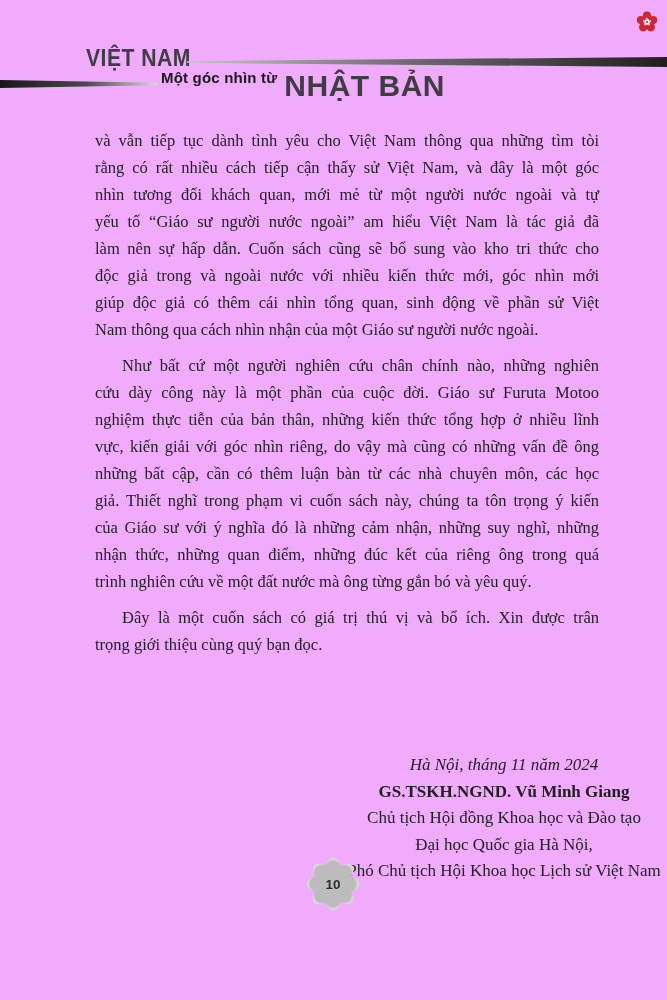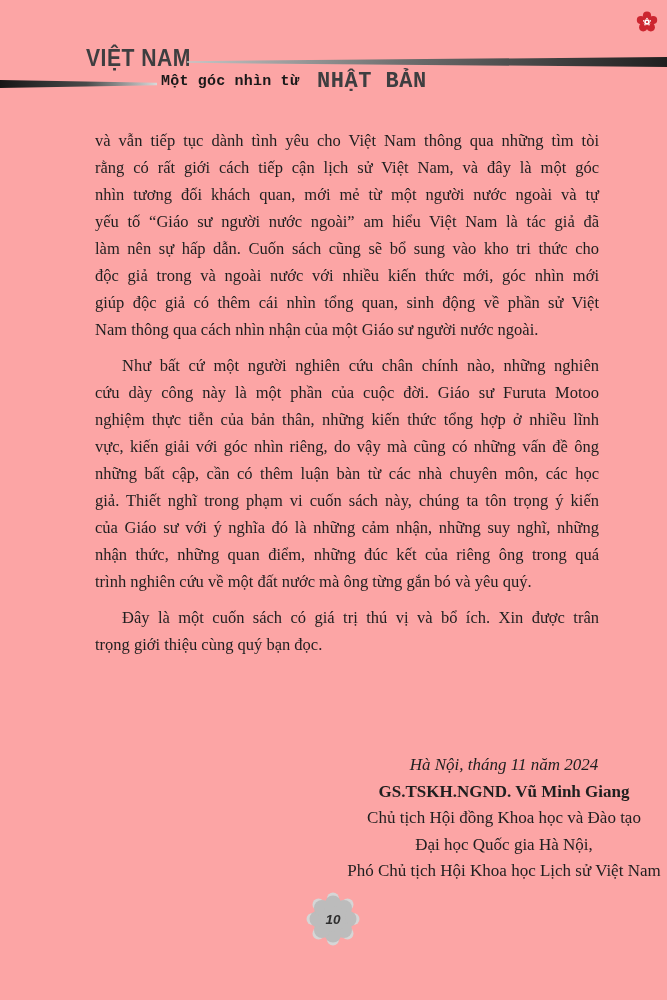--- a/index.html
+++ b/index.html
@@ -1,18 +1,18 @@
 <!DOCTYPE html>
 <html><head>
 <meta charset="utf-8">
 <style>
   html,body{margin:0;padding:0;background:#e9e9e9;}
   .page{
     position:relative;width:667px;height:1000px;margin:0 auto;
-    background:#fca5a5;overflow:hidden;
+    background:#f0abfc;overflow:hidden;
     font-family:"Liberation Serif","DejaVu Serif",serif;
   }
   
   .blossom{position:absolute;left:636px;top:11px;width:22px;height:22px;}
   .hdr-title{
     position:absolute;left:86px;top:45px;
     font-family:"Liberation Sans","DejaVu Sans",sans-serif;
     font-weight:bold;font-size:23px;color:#3e3e40;letter-spacing:.5px;
     transform:scaleX(.92);transform-origin:left center;white-space:nowrap;
   }
@@ -20,44 +20,44 @@
     position:absolute;left:187px;top:57px;width:480px;height:10px;
     background:linear-gradient(to right,#c6c6c6,#6e6e6e 45%,#1f1f1f);
     clip-path:polygon(0 42%,100% 0,100% 100%,0 58%);
   }
   .swoosh-left{
     position:absolute;left:0;top:80px;width:157px;height:8px;
     background:linear-gradient(to right,#161616,#4a4a4a 55%,#d9d9d9);
     clip-path:polygon(0 0,100% 35%,100% 65%,0 100%);
   }
   .hdr-sub{
-    position:absolute;left:161px;top:69px;display:flex;align-items:center;gap:18px;
-    font-family:Liberation Mono, monospace;font-weight:bold;white-space:nowrap;
+    position:absolute;left:161px;top:69px;display:flex;align-items:flex-start;gap:7px;
+    font-family:Liberation Sans, sans-serif;font-weight:bold;white-space:nowrap;
   }
   .hdr-sub .pre{font-size:15px;color:#191919;letter-spacing:.2px;}
-  .hdr-sub .main{font-size:22px;color:#3e3e40;letter-spacing:.5px;}
+  .hdr-sub .main{font-size:30px;color:#3e3e40;letter-spacing:.5px;}
   
   .bodytext{
     position:absolute;left:95px;top:127px;width:504px;
     font-size:16.5px;line-height:27px;color:#1f1f1f;
   }
   .para{margin:0 0 9px 0;}
   .bl{text-align:justify;text-align-last:justify;}
   .bl.last{text-align:right;text-align-last:left;}
   .bl.ind{padding-left:27px;}
   
   .signature{
     position:absolute;left:84px;top:752px;width:504px;
     padding-left:168px;box-sizing:content-box;
     font-size:17px;line-height:26.5px;color:#1f1f1f;text-align:center;
   }
   .signature .date{font-style:italic;}
   .signature .name{font-weight:bold;}
   
-  .pageno{position:absolute;left:305px;top:891px;width:56px;height:56px;font-style:italic;}
+  .pageno{position:absolute;left:305px;top:856px;width:56px;height:56px;}
   .pageno svg{position:absolute;left:0;top:0;}
   .pageno .num{
     position:absolute;left:0;top:0;width:56px;height:56px;
     display:flex;align-items:center;justify-content:center;
     font-family:"Liberation Sans","DejaVu Sans",sans-serif;
     font-weight:bold;font-size:13.5px;color:#2e2e2e;
   }
 </style>
 </head>
 <body>
@@ -89,21 +89,21 @@
     <div class="swoosh-left"></div>
     <div class="hdr-sub">
       <span class="pre">Một góc nhìn từ</span>
       <span class="main">NHẬT BẢN</span>
     </div>
   </div>
 
   <div class="bodytext">
     <div class="para">
       <div class="bl">và vẫn tiếp tục dành tình yêu cho Việt Nam thông qua những tìm tòi</div>
-      <div class="bl">rằng có rất giới cách tiếp cận lịch sử Việt Nam, và đây là một góc</div>
+      <div class="bl">rằng có rất nhiều cách tiếp cận thấy sử Việt Nam, và đây là một góc</div>
       <div class="bl">nhìn tương đối khách quan, mới mẻ từ một người nước ngoài và tự</div>
       <div class="bl">yếu tố “Giáo sư người nước ngoài” am hiểu Việt Nam là tác giả đã</div>
       <div class="bl">làm nên sự hấp dẫn. Cuốn sách cũng sẽ bổ sung vào kho tri thức cho</div>
       <div class="bl">độc giả trong và ngoài nước với nhiều kiến thức mới, góc nhìn mới</div>
       <div class="bl">giúp độc giả có thêm cái nhìn tổng quan, sinh động về phần sử Việt</div>
       <div class="bl last">Nam thông qua cách nhìn nhận của một Giáo sư người nước ngoài.</div>
     </div>
     <div class="para">
       <div class="bl ind">Như bất cứ một người nghiên cứu chân chính nào, những nghiên</div>
       <div class="bl">cứu dày công này là một phần của cuộc đời. Giáo sư Furuta Motoo</div>

